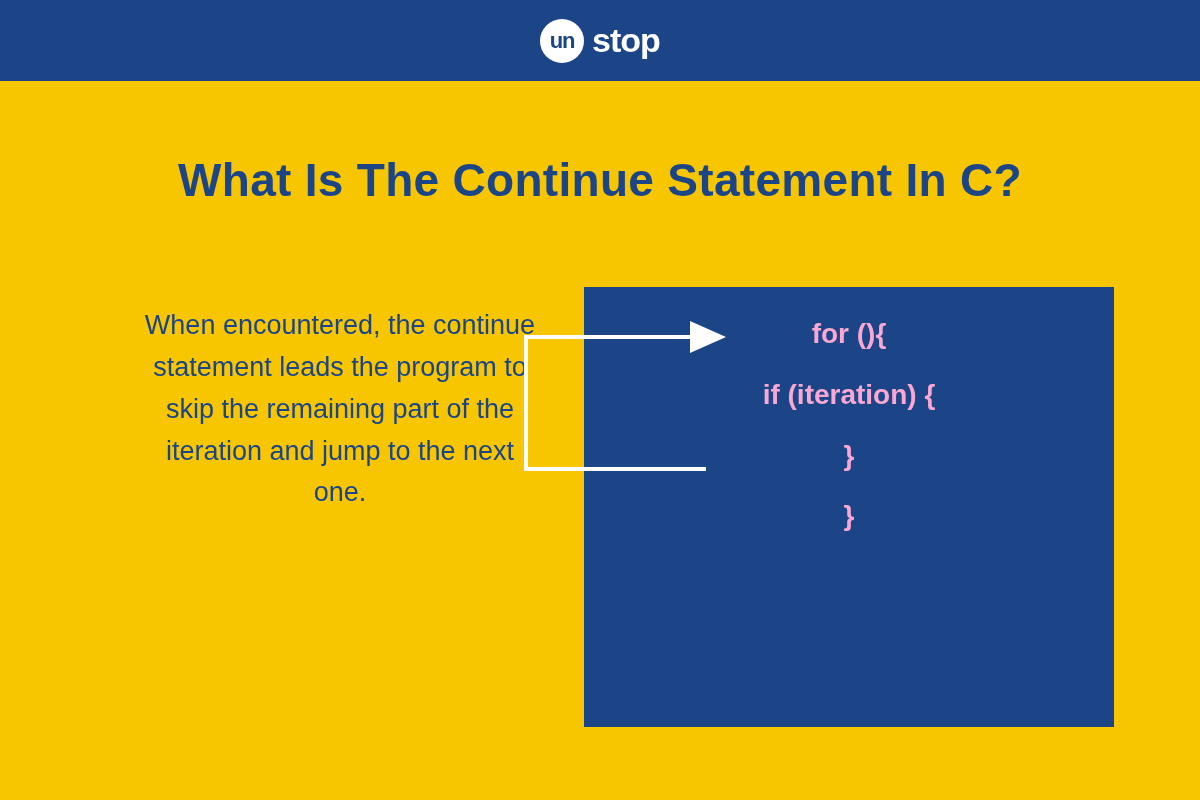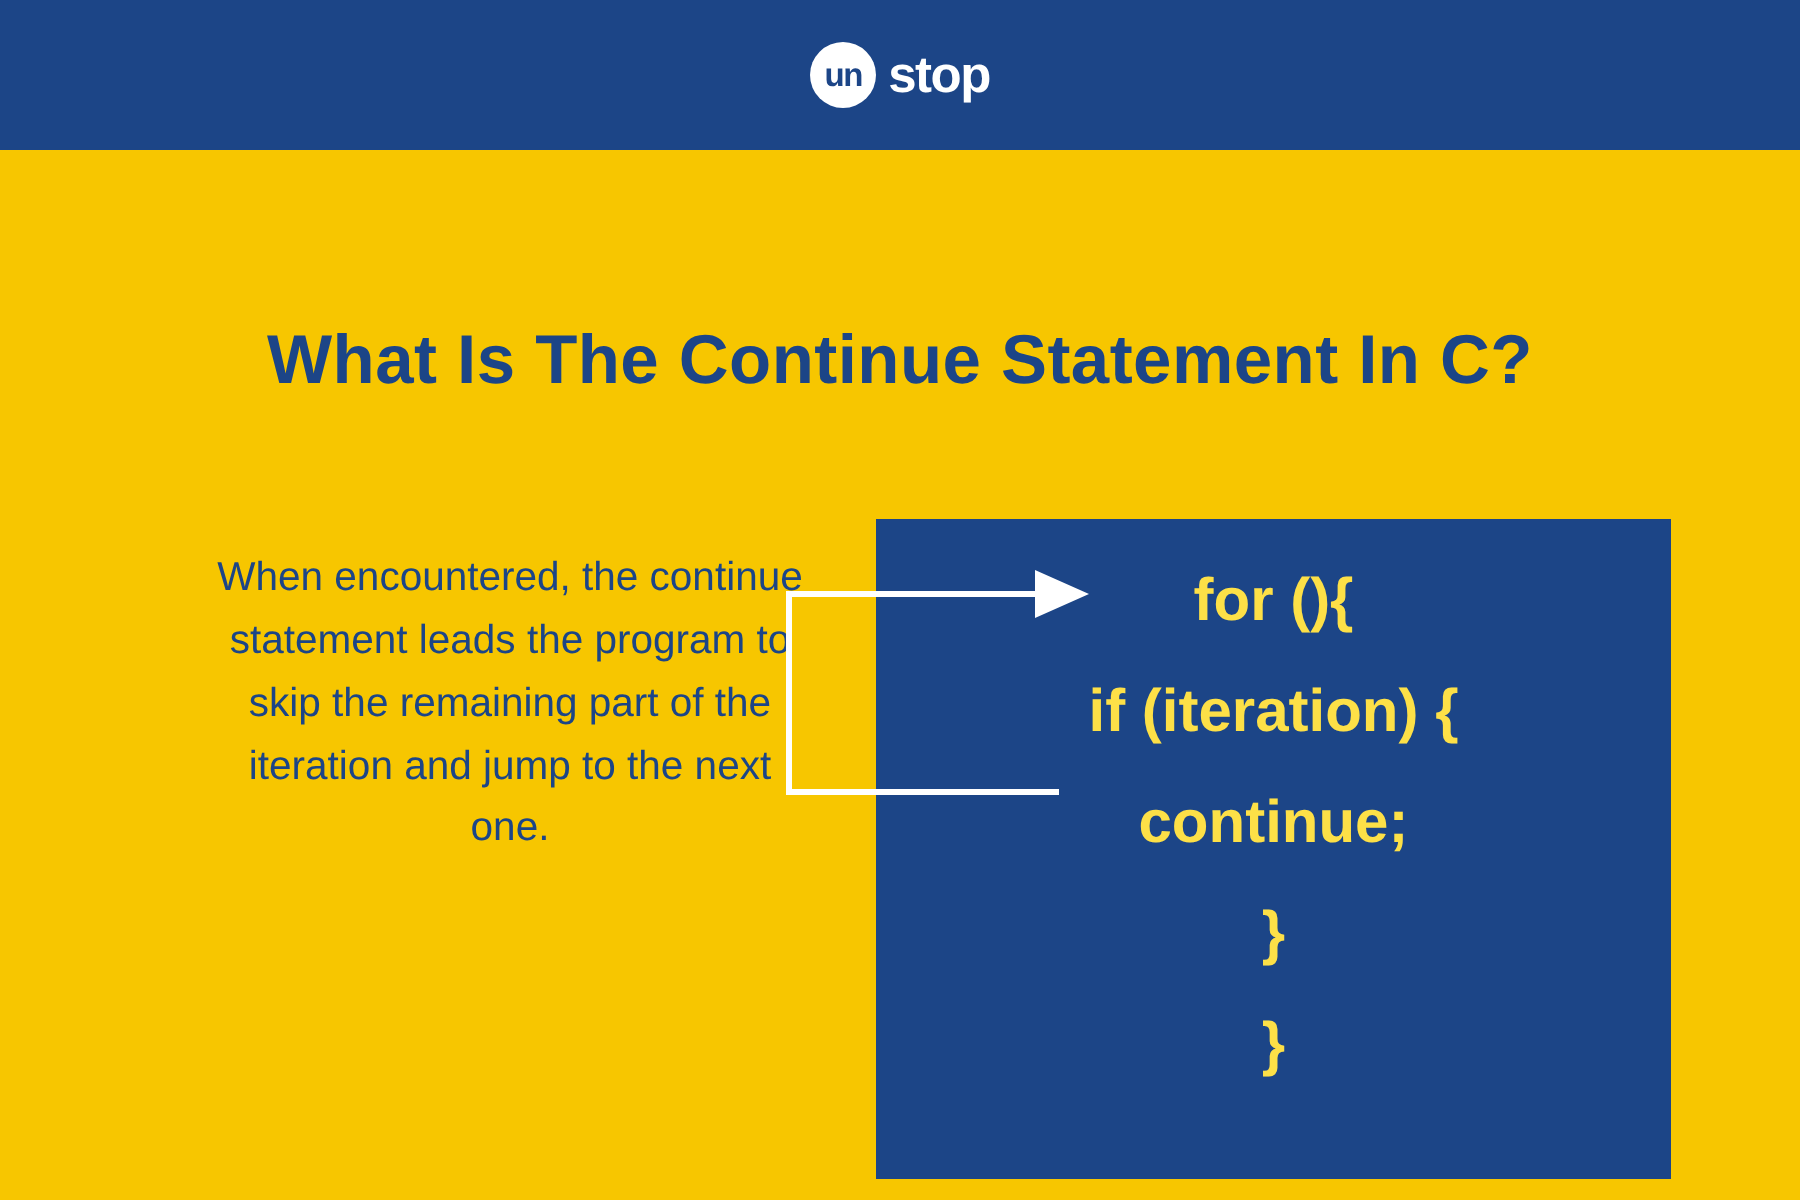--- a/index.html
+++ b/index.html
@@ -5,21 +5,21 @@
   * { margin: 0; padding: 0; box-sizing: border-box; }
   body {
     width: 1200px;
     height: 800px;
     background: #f7c600;
     font-family: Arial, Helvetica, sans-serif;
     overflow: hidden;
   }
   .header {
     width: 100%;
-    height: 100px;
+    height: 81px;
     background: #1c4587;
     display: flex;
     align-items: center;
     justify-content: center;
   }
   .logo {
     display: flex;
     align-items: center;
   }
   .logo-circle {
@@ -40,21 +40,21 @@
     font-weight: 700;
     font-size: 34px;
     margin-left: 8px;
     letter-spacing: -1px;
   }
   .title {
     text-align: center;
     color: #1c4587;
     font-size: 46px;
     font-weight: 800;
-    margin-top: 112px;
+    margin-top: 72px;
     letter-spacing: 0.3px;
   }
   .content {
     position: relative;
     margin-top: 80px;
     width: 100%;
     height: 480px;
   }
   .desc {
     position: absolute;
@@ -74,22 +74,22 @@
     width: 530px;
     height: 440px;
     background: #1c4587;
     display: flex;
     flex-direction: column;
     align-items: center;
     justify-content: flex-start;
     padding-top: 32px;
   }
   .code-line {
-    color: #fde047;
-    font-size: 40px;
+    color: #f9a8d4;
+    font-size: 28px;
     font-weight: 700;
     line-height: 1.1;
     text-align: center;
     margin-bottom: 30px;
     font-family: Arial, Helvetica, sans-serif;
   }
   .arrow-svg {
     position: absolute;
     left: 516px;
     top: 32px;
@@ -110,21 +110,20 @@
 
 <h1 class="title">What Is The Continue Statement In C?</h1>
 
 <div class="content">
 
   <div class="desc">When encountered, the continue statement leads the program to skip the remaining part of the iteration and jump to the next one.</div>
 
   <div class="code-box">
     <div class="code-line">for (){</div>
     <div class="code-line">if (iteration) {</div>
-    <div class="code-line">continue;</div>
     <div class="code-line">}</div>
     <div class="code-line">}</div>
   </div>
 
   <svg class="arrow-svg" width="260" height="180">
     <defs>
       <marker id="arrowhead" markerWidth="9" markerHeight="8" refX="7" refY="4" orient="auto">
         <polygon points="0 0, 9 4, 0 8" fill="#ffffff"></polygon>
       </marker>
     </defs>

